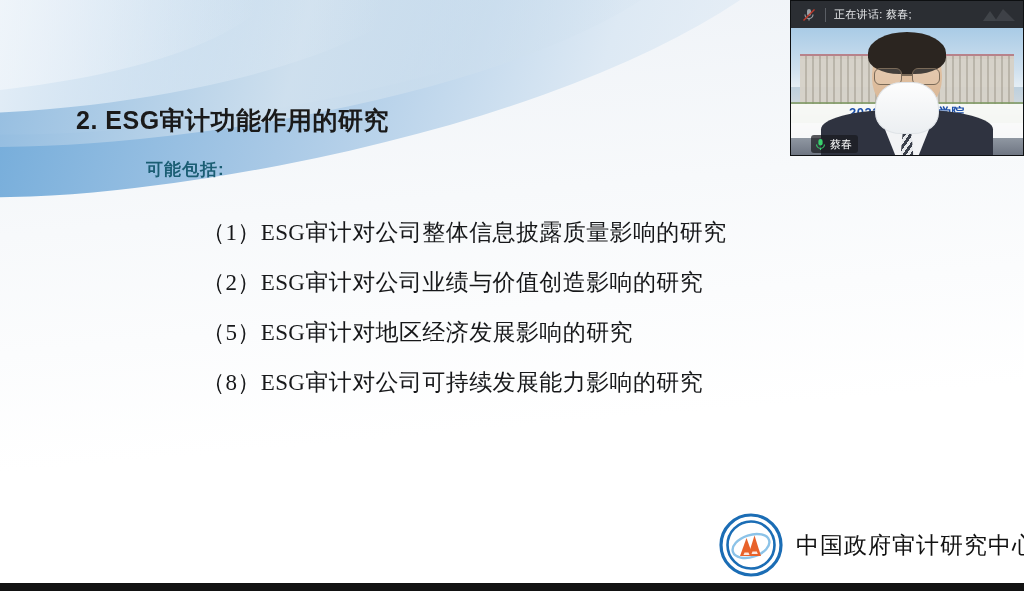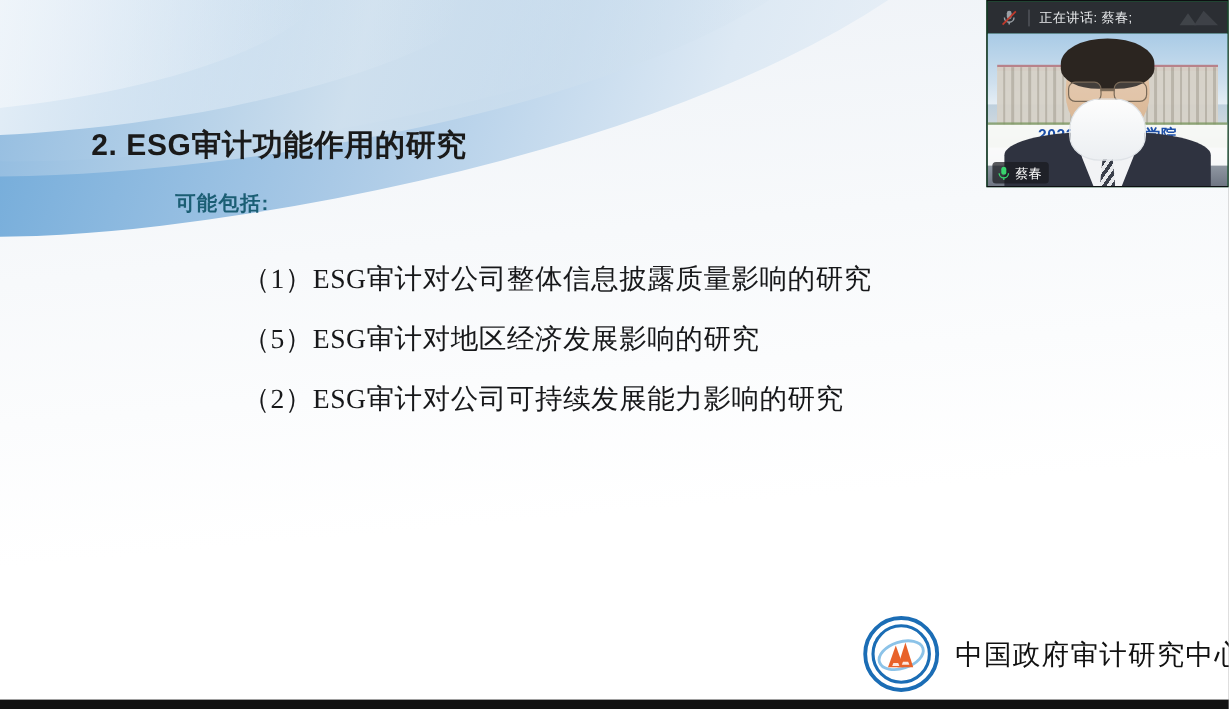--- a/index.html
+++ b/index.html
@@ -149,23 +149,23 @@
     color: #111111;
     letter-spacing: 1px;
     white-space: nowrap;
   }
 
   
   #video-panel {
     position: absolute;
     right: 0;
     top: 0;
-    width: 202px;
+    width: 234px;
     height: 156px;
-    background: #15803d;
+    background: #bef264;
     border: 1px solid #0d0f11;
     box-sizing: border-box;
     overflow: hidden;
   }
   #video-header {
     position: relative;
     height: 27px;
     background: #2b2e33;
     display: flex;
     align-items: center;
@@ -352,21 +352,21 @@
     width: 13px;
     height: 30px;
     background: repeating-linear-gradient(125deg, #3a3f4a 0 3px, #e7e9ec 3px 6px);
     clip-path: polygon(22% 0, 78% 0, 100% 100%, 0 100%);
     z-index: 7;
   }
 
   
   #name-badge {
     position: absolute;
-    left: 4px;
+    left: 20px;
     bottom: 3px;
     height: 18px;
     display: flex;
     align-items: center;
     gap: 4px;
     background: rgba(25,27,30,0.72);
     border-radius: 3px;
     padding: 0 6px 0 4px;
     z-index: 9;
   }
@@ -404,22 +404,23 @@
     <div class="wave wave-2"></div>
     <div class="wave wave-3"></div>
     <div class="wave wave-4"></div>
 
     <div id="slide-title">2. ESG审计功能作用的研究</div>
 
     <div id="slide-subtitle">可能包括:</div>
 
     <div id="bullet-list">
       <div class="bullet-item">（1）ESG审计对公司整体信息披露质量影响的研究</div>
+      <div class="bullet-item">（2）ESG审计对公司业绩与价值创造影响的研究</div>
       <div class="bullet-item">（5）ESG审计对地区经济发展影响的研究</div>
-      <div class="bullet-item">（2）ESG审计对公司可持续发展能力影响的研究</div>
+      <div class="bullet-item">（8）ESG审计对公司可持续发展能力影响的研究</div>
     </div>
 
     <div id="footer-logo">
       <svg id="logo-mark" viewBox="0 0 66 66">
         <circle cx="33" cy="33" r="31" fill="#ffffff"></circle>
         <circle cx="33" cy="33" r="30" fill="none" stroke="#1b6db5" stroke-width="3.2"></circle>
         <circle cx="33" cy="33" r="23.5" fill="none" stroke="#1b6db5" stroke-width="2.6"></circle>
         <g fill="#ffffff">
           <circle cx="33" cy="6.5" r="1.5"></circle>
           <circle cx="24" cy="8" r="1.4"></circle>

